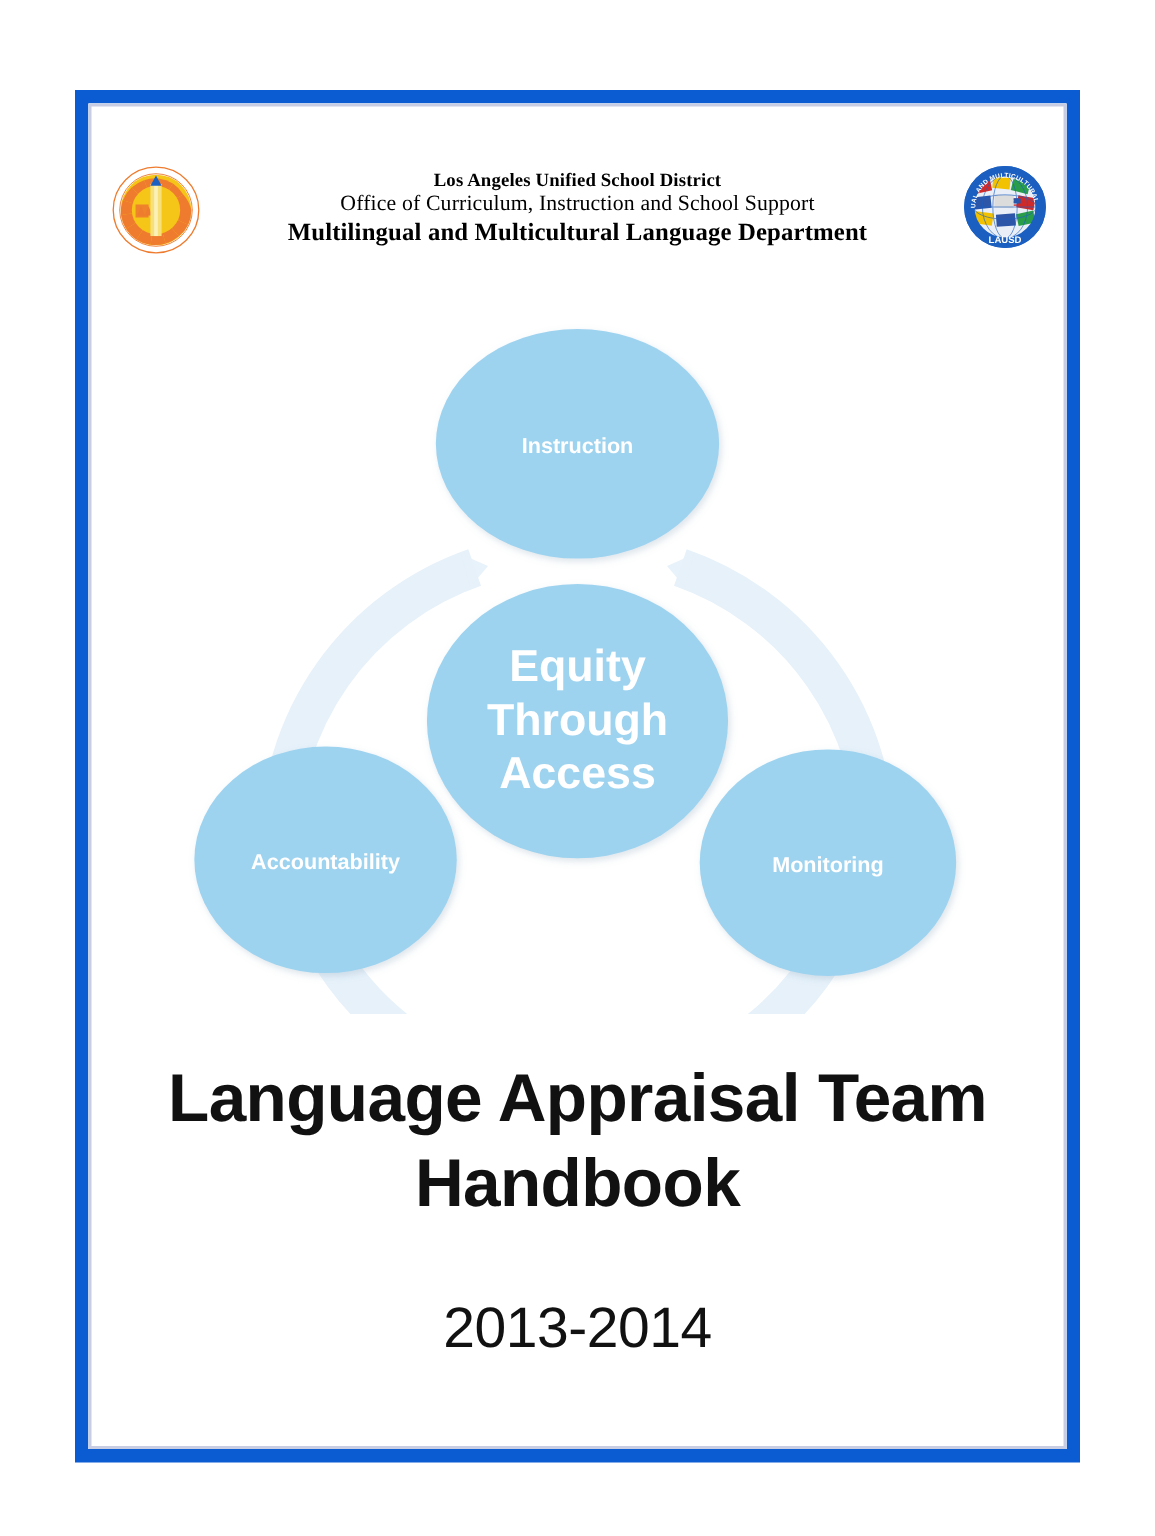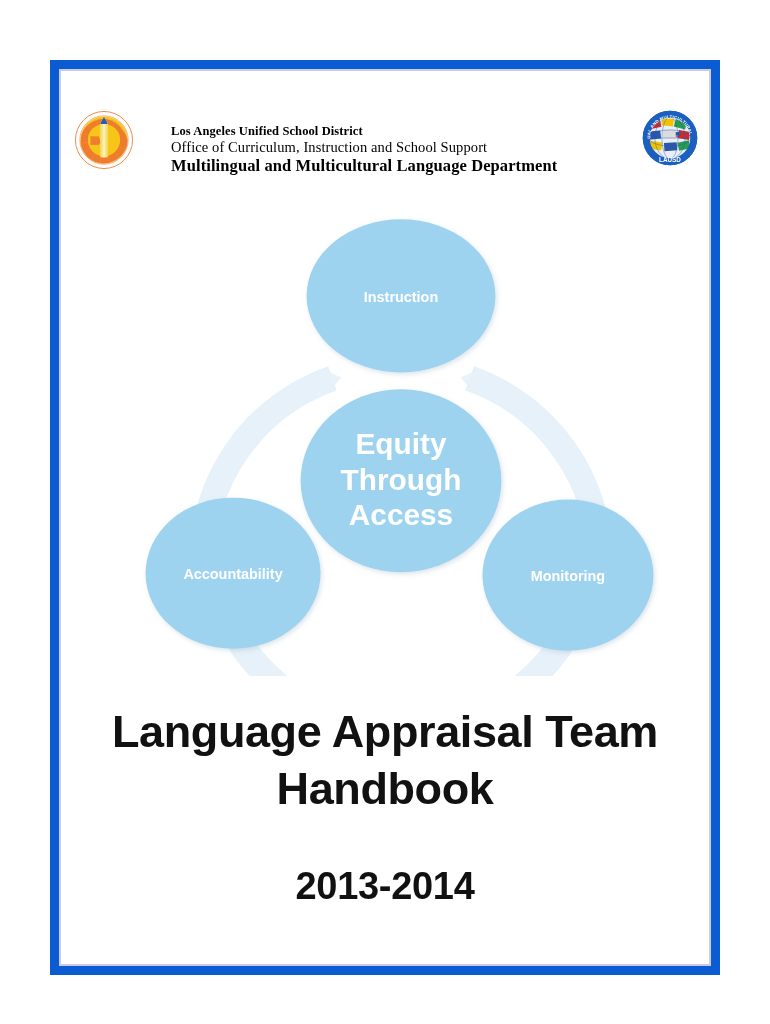--- a/index.html
+++ b/index.html
@@ -47,24 +47,24 @@
     left: 0;
     top: 18px;
     width: 100%;
     height: 86px;
   }
   .header-text {
     position: absolute;
     left: 110px;
     right: 110px;
     top: 24px;
+    text-align: center;
     font-family: "Liberation Serif", serif;
     color: #000000;
     line-height: 1.18;
-    margin-top: 11px;
   }
   .hdr-line1 {
     font-size: 12.5px;
     font-weight: bold;
     letter-spacing: 0.1px;
   }
   .hdr-line2 {
     font-size: 14.5px;
     font-weight: normal;
     letter-spacing: 0.1px;
@@ -78,21 +78,21 @@
   .seal {
     position: absolute;
     top: 20px;
   }
   .seal-left  { left: 12px;  width: 62px; height: 62px; }
   .seal-right { right: 10px; width: 58px; height: 62px; }
 
   
   .diagram {
     position: absolute;
-    left: 16px;
+    left: 0;
     top: 130px;
     width: 100%;
     height: 475px;
   }
   .diagram svg { display: block; width: 100%; height: 100%; }
 
   .node-label {
     font-family: "Liberation Sans", sans-serif;
     font-weight: bold;
     fill: #ffffff;
@@ -113,21 +113,21 @@
   .doc-title {
     font-size: 45px;
     font-weight: bold;
     line-height: 1.27;
     letter-spacing: -0.4px;
     padding: 0 20px;
   }
   .doc-year {
     margin-top: 48px;
     font-size: 38px;
-    font-weight: bold;
+    font-weight: normal;
     letter-spacing: -0.3px;
   }
 </style>
 </head>
 <body>
 
 <div class="page-frame">
   <div class="page-frame-inner">
     <div class="page-body">
 

